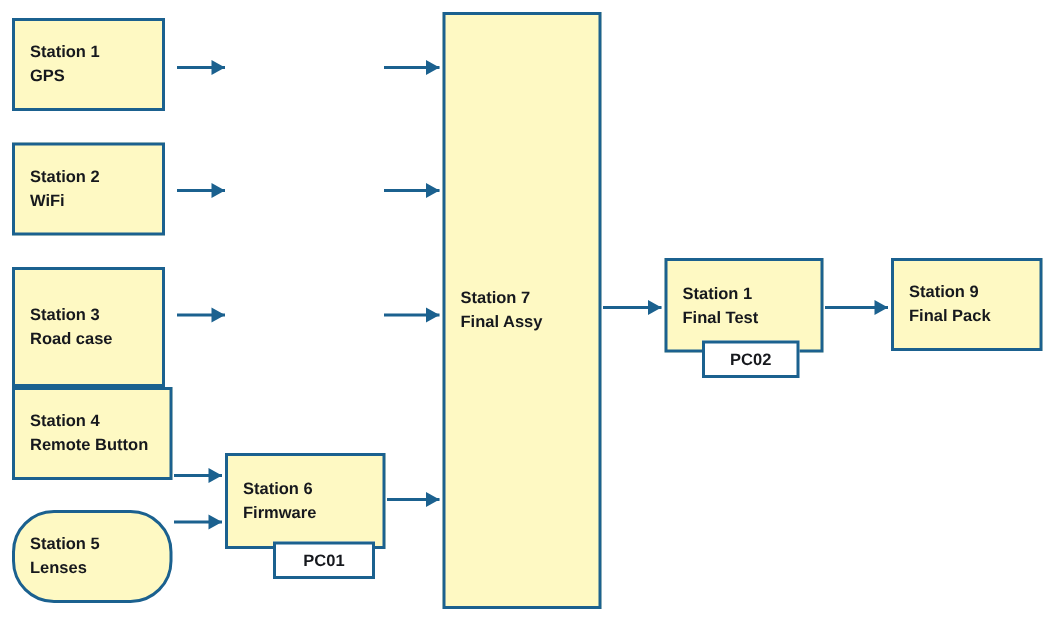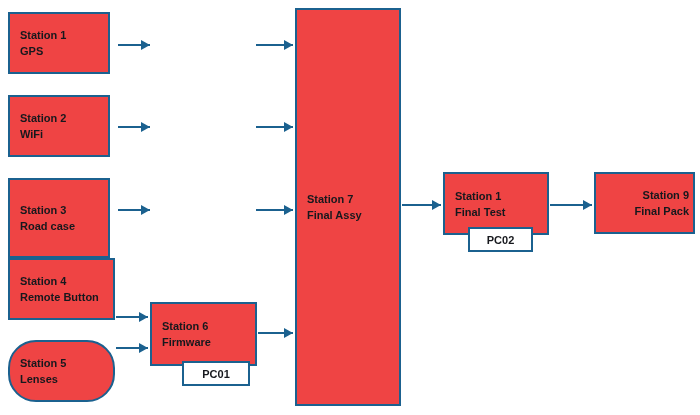--- a/index.html
+++ b/index.html
@@ -7,21 +7,21 @@
     --text:#16181d;
     --bg:#ffffff;
   }
   html,body{margin:0;padding:0;background:var(--bg);}
   #canvas{
     position:relative;width:700px;height:415px;background:var(--bg);
     font-family:"Liberation Sans",sans-serif;overflow:hidden;
   }
   .box{
     position:absolute;box-sizing:border-box;
-    border:2px solid var(--line);background:#ef4444;
+    border:2px solid var(--line);background:#fef9c3;
     display:flex;flex-direction:column;justify-content:center;
     padding-left:10px;padding-right:4px;
     color:var(--text);font-size:11px;font-weight:bold;line-height:16px;
   }
   .pcbox{
     position:absolute;box-sizing:border-box;
     border:2px solid var(--line);background:#ffffff;
     display:flex;align-items:center;justify-content:center;
     color:var(--text);font-size:11px;font-weight:bold;z-index:5;
   }
@@ -35,21 +35,21 @@
   }
   
   .s1{left:8px;top:12px;width:102px;height:62px;}
   .s2{left:8px;top:95px;width:102px;height:62px;}
   .s3{left:8px;top:178px;width:102px;height:80px;}
   .s4{left:8px;top:258px;width:107px;height:62px;}
   .s5{left:8px;top:340px;width:107px;height:62px;border-radius:28px;}
   .s6{left:150px;top:302px;width:107px;height:64px;}
   .s7{left:295px;top:8px;width:106px;height:398px;}
   .s8{left:443px;top:172px;width:106px;height:63px;}
-  .s9{left:594px;top:172px;width:101px;height:62px;align-items:flex-end;}
+  .s9{left:594px;top:172px;width:101px;height:62px;}
   .pc1{left:182px;top:361px;width:68px;height:25px;}
   .pc2{left:468px;top:227px;width:65px;height:25px;}
   
   .a1a{left:118px;top:44px;width:32px;}
   .a1b{left:256px;top:44px;width:37px;}
   .a2a{left:118px;top:126px;width:32px;}
   .a2b{left:256px;top:126px;width:37px;}
   .a3a{left:118px;top:209px;width:32px;}
   .a3b{left:256px;top:209px;width:37px;}
   .a4 {left:116px;top:316px;width:32px;}

